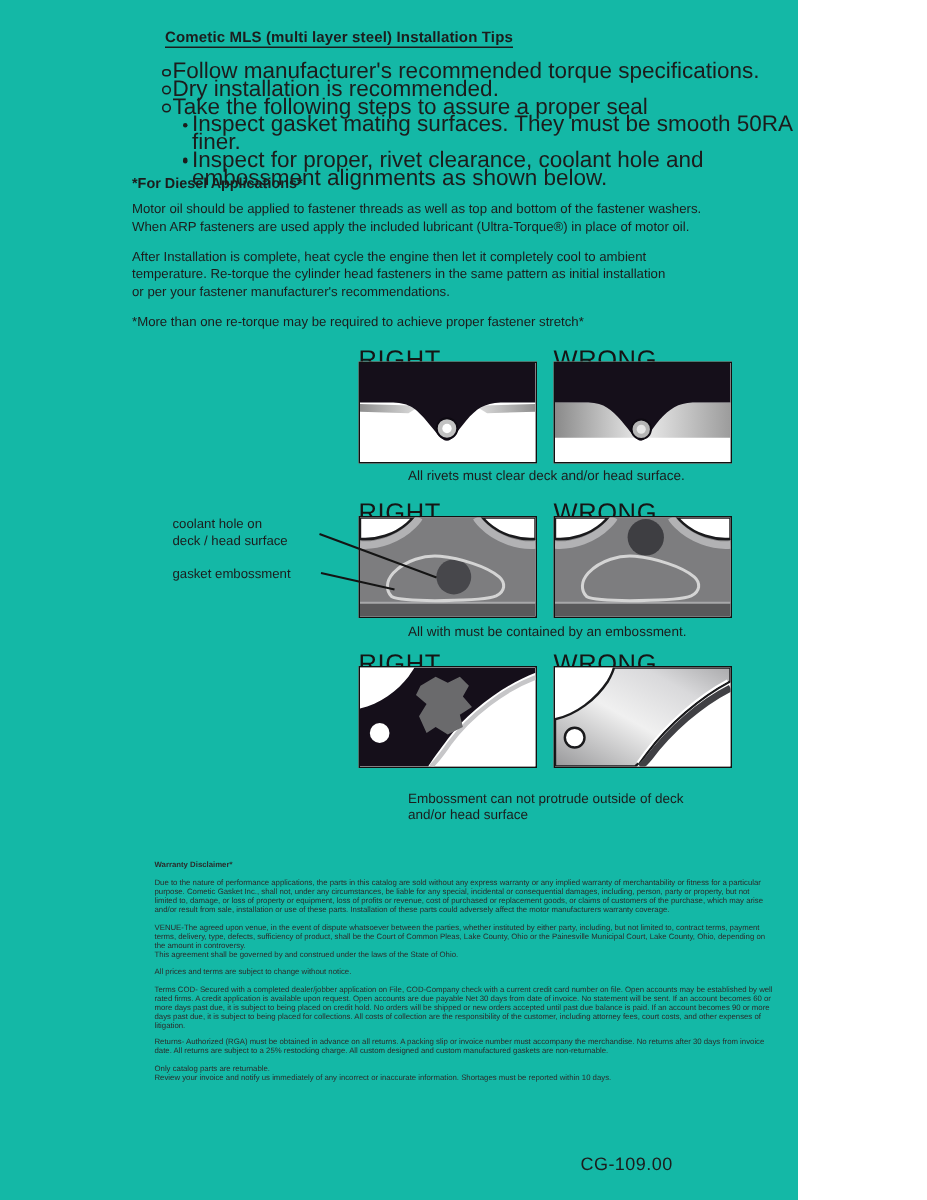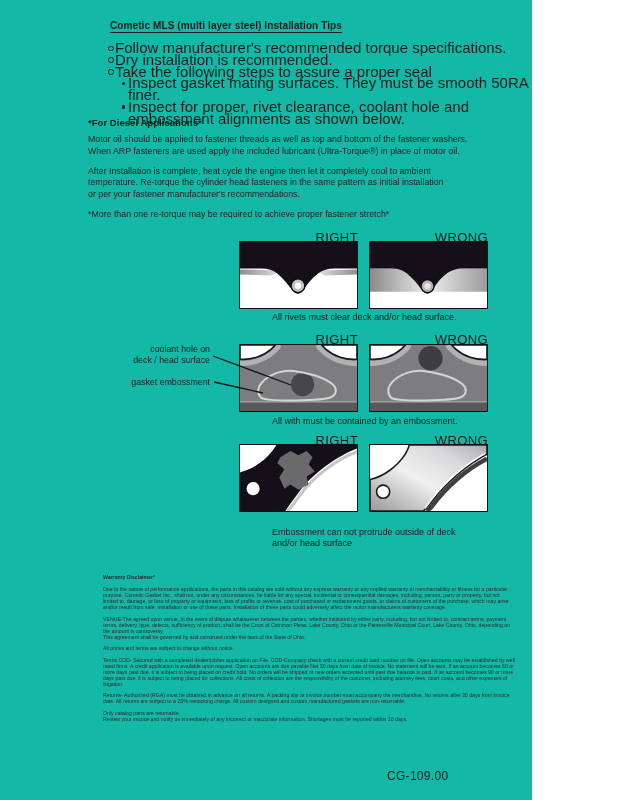--- a/index.html
+++ b/index.html
@@ -20,30 +20,30 @@
   .bullet-row.lvl2{padding-left:40px;}
   .glyph-circle{position:absolute;left:20px;top:3.6px;width:3.6px;height:3.6px;border:1px solid #1c1c1c;border-radius:50%;}
   .glyph-dot{position:absolute;left:34px;top:4.2px;width:3.4px;height:3.4px;background:#1c1c1c;border-radius:50%;}
   
   .diesel{position:absolute;left:88px;top:117px;width:426px;}
   .diesel h2{margin:0 0 6px 0;font-size:9.6px;font-weight:bold;}
   .diesel p{margin:0 0 8px 0;font-size:8.8px;line-height:11.8px;white-space:pre-line;}
   
   .pair{position:absolute;left:239px;width:250px;}
   .pair-1{top:230px;} .pair-2{top:332px;} .pair-3{top:433px;}
-  .dg-label{position:absolute;top:0;width:119px;text-align:right;font-size:13px;letter-spacing:.4px;color:#151515;}
+  .dg-label{position:absolute;top:0;width:119px;text-align:left;font-size:17px;letter-spacing:.4px;color:#151515;}
   .dg-label.right{left:0;} .dg-label.wrong{left:130px;}
   .dg-box{position:absolute;width:119px;height:68px;border:1.5px solid #111;box-sizing:border-box;background:#fff;}
   .pair-1 .dg-box{top:11px;} .pair-2 .dg-box{top:12px;} .pair-3 .dg-box{top:11px;}
   .dg-box.right{left:0;} .dg-box.wrong{left:130px;}
   .dg-box svg{display:block;width:100%;height:100%;}
   .dg-caption{position:absolute;left:1px;font-size:9px;line-height:10.5px;white-space:pre-line;width:260px;color:#1c1c1c;margin-left:32px;}
   .pair-1 .dg-caption{top:82px;} .pair-2 .dg-caption{top:84px;} .pair-3 .dg-caption{top:94px;}
   
-  .ann{position:absolute;width:95px;text-align:right;font-size:8.8px;line-height:11px;white-space:pre-line;color:#1c1c1c;}
+  .ann{position:absolute;width:95px;font-size:8.8px;line-height:11px;white-space:pre-line;color:#1c1c1c;}
   .ann-coolant{left:115px;top:344px;}
   .ann-emboss{left:115px;top:377px;}
   .leader-overlay{position:absolute;left:205px;top:348px;width:95px;height:55px;pointer-events:none;}
   
   .disclaimer{position:absolute;left:103px;top:574px;width:413px;font-size:5.2px;line-height:6px;color:#2b2b2b;}
   .disclaimer .dhead{font-weight:bold;margin:0 0 6px 0;}
   .disclaimer p{margin:0 0 5.5px 0;white-space:pre-line;}
   
   .page-number{position:absolute;left:387px;top:758px;font-size:12px;color:#1c1c1c;letter-spacing:.3px;margin-top:11px;}
 </style>

